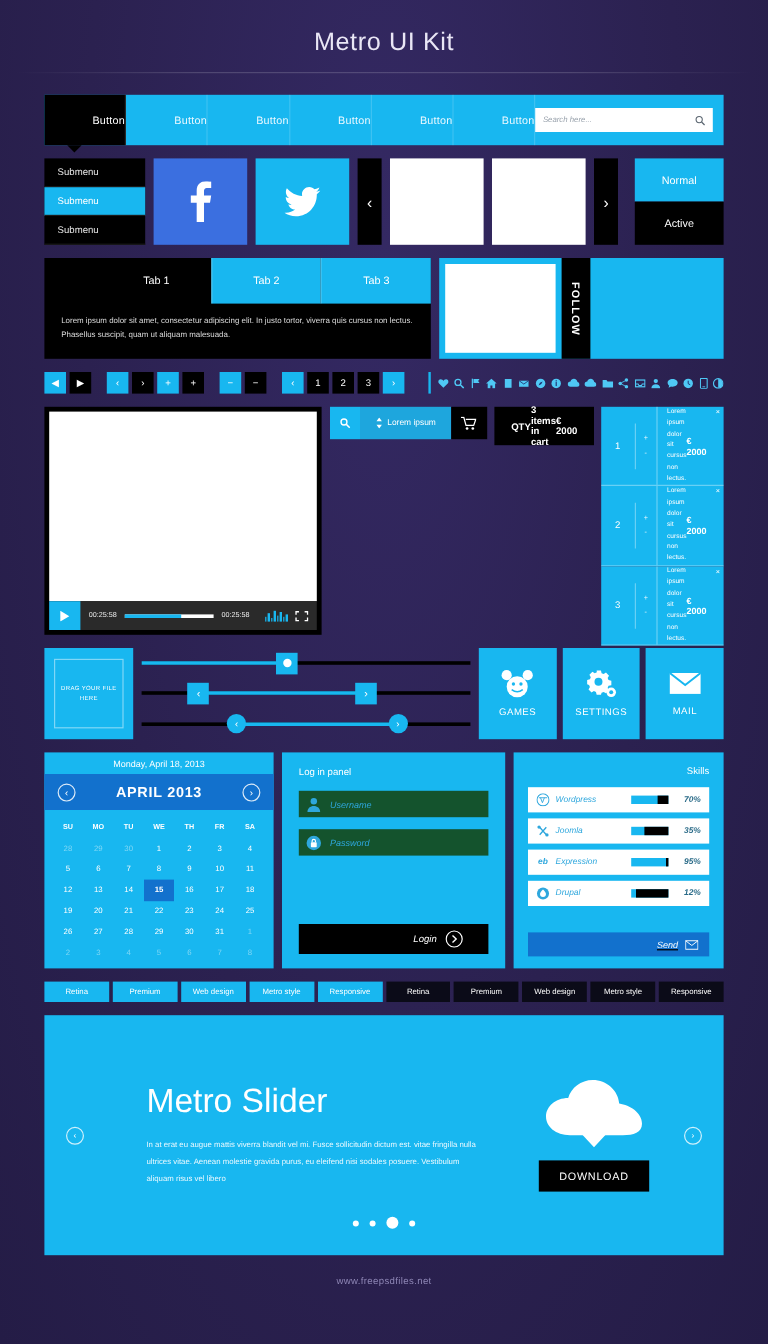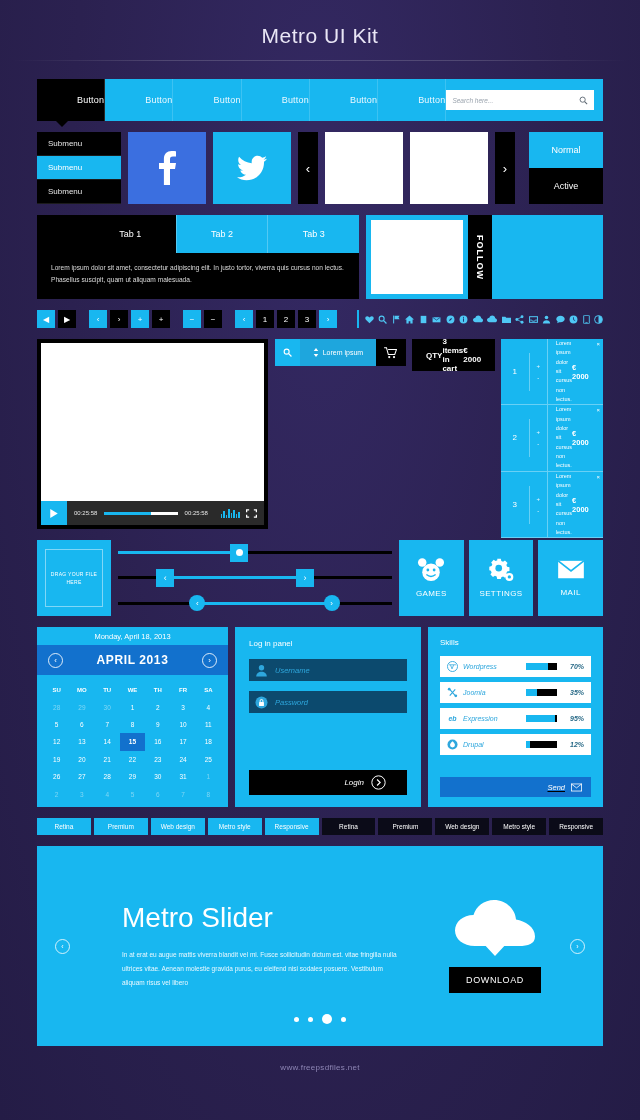--- a/index.html
+++ b/index.html
@@ -266,33 +266,33 @@
     flex: 1; display: flex; align-items: center; justify-content: center;
     font-size: 6.5px; color: #fff;
   }
   .cal-cell.dow { font-weight: bold; font-size: 6px; }
   .cal-cell.mut { color: #7fd7f5; }
   .cal-cell.sel { background: #1271cd; font-weight: bold; }
 
   .login { width: 186px; background: #18b7f0; padding: 12px 14px; display: flex; flex-direction: column; }
   .login-title { font-size: 8px; color: #fff; margin-bottom: 11px; }
   .inp {
-    height: 22px; background: #0c4a6e; display: flex; align-items: center;
+    height: 22px; background: #14532d; display: flex; align-items: center;
     margin-bottom: 10px; padding-left: 6px; gap: 7px;
   }
   .inp span { font-size: 7.5px; color: #2ea7dd; font-style: italic; }
   .login-btn {
     margin-top: auto; height: 25px; background: #000;
     display: flex; align-items: center; justify-content: flex-end;
     padding-right: 21px; gap: 7px;
   }
   .login-btn span { color: #fff; font-size: 8px; font-style: italic; }
 
   .skills { flex: 1; background: #18b7f0; padding: 11px 12px 10px; display: flex; flex-direction: column; }
-  .skills-title { font-size: 8px; color: #fff; margin-bottom: 9px; }
+  .skills-title { font-size: 8px; color: #fff; margin-bottom: 9px; text-align: right; }
   .skill {
     height: 21px; background: #fff; display: flex; align-items: center;
     margin-bottom: 5px; padding: 0 7px; gap: 5px;
   }
   .sk-name { font-size: 7px; color: #2ea7dd; font-style: italic; width: 58px; }
   .sk-bar { flex: 1; height: 7px; background: #18b7f0; position: relative; }
   .sk-bar i { position: absolute; right: 0; top: 0; bottom: 0; background: #000; }
   .sk-pct { font-size: 7px; color: #2a6b88; font-weight: bold; font-style: italic; width: 22px; text-align: right; }
   .send-btn {
     margin-top: auto; height: 20px; background: #1271cd;

